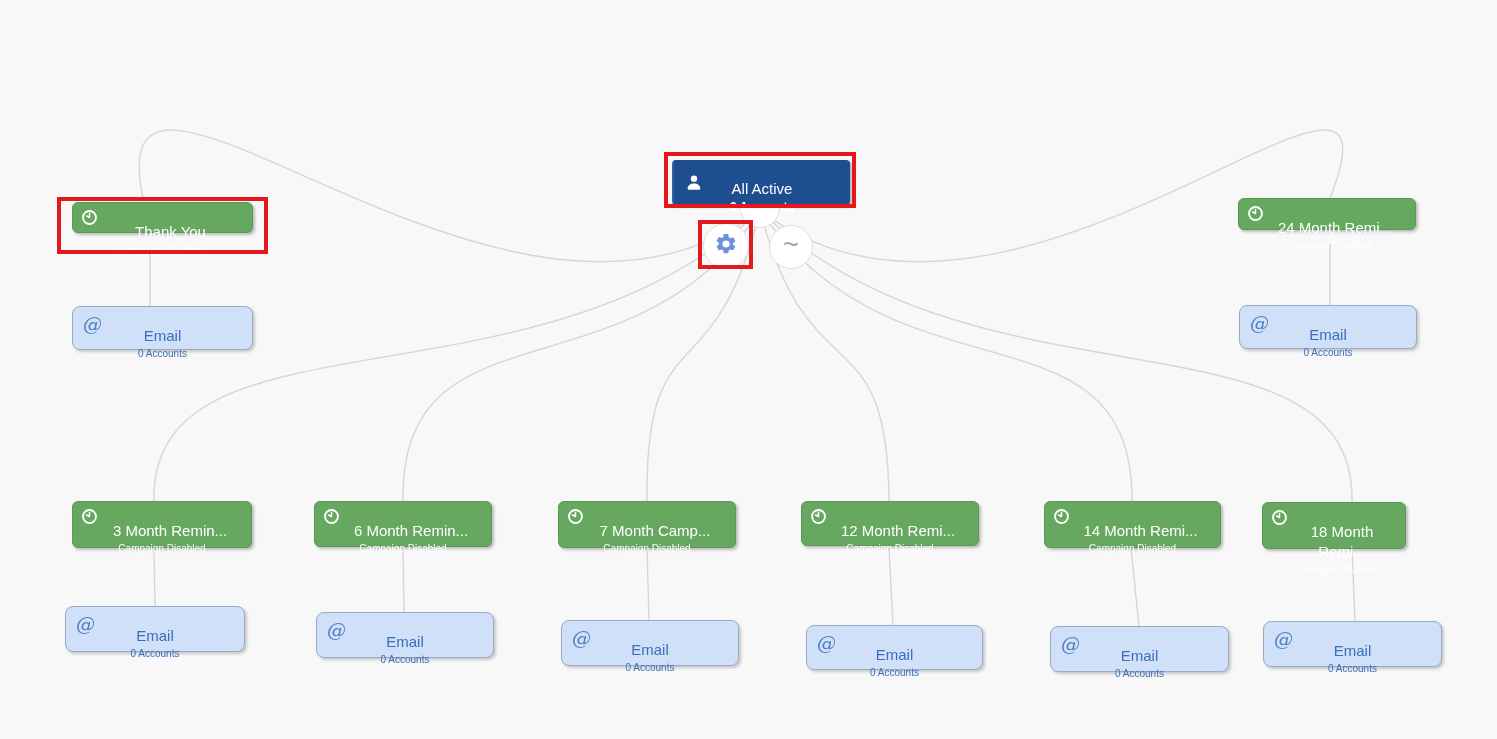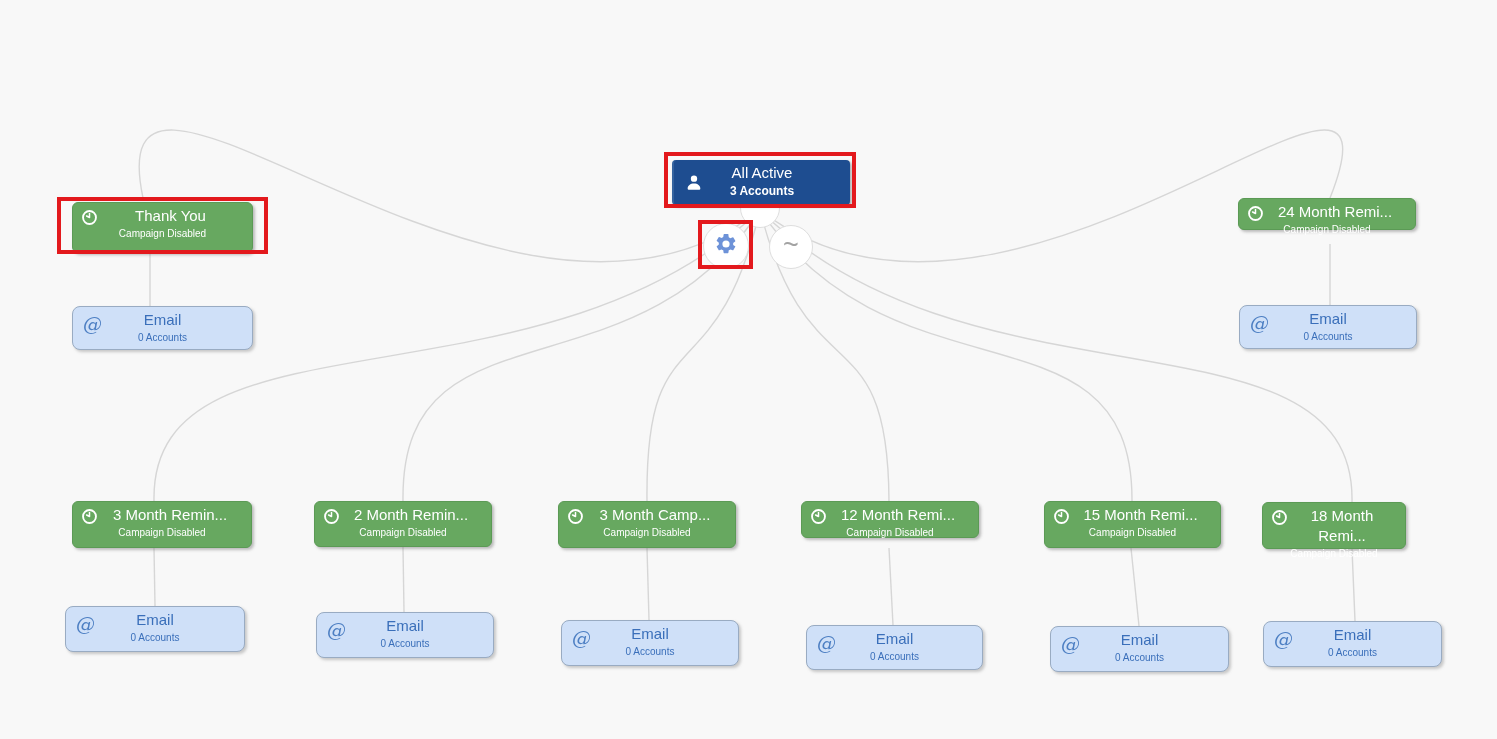--- a/index.html
+++ b/index.html
@@ -18,21 +18,21 @@
   }
   .anchor  { left:740px; top:188px; width:40px; height:40px; }
   .gearbtn { left:703px; top:223px; width:46px; height:46px; cursor:pointer; }
   .wavebtn { left:769px; top:225px; width:44px; height:44px; cursor:pointer; }
   .wavebtn span { color:#a3a3a3; font-size:27px; line-height:1; margin-top:-4px; }
 
   .node {
     position:absolute; z-index:3; box-sizing:border-box; text-align:center;
     cursor:pointer;
   }
-  .node .ntitle { font-size:15px; line-height:20px; padding-top:3px; }
+  .node .ntitle { font-size:15px; line-height:20px; padding-top:19px; }
   .node .nsub   { font-size:10px; line-height:16px; }
   .nicon { position:absolute; display:flex; }
 
   .root {
     left:672px; top:160px; width:178px; height:45px;
     background:#1e4d90; border-radius:4px; color:#ffffff;
     border-left:2px solid #35639f;
     box-shadow:2px 2px 3px rgba(90,90,90,.45);
   }
   .root .nsub { font-weight:700; font-size:12px; }
@@ -48,26 +48,26 @@
   .email {
     background:#cfe0f8; border:1px solid #99abc2; border-radius:8px;
     color:#3a6fba; box-shadow:2px 2px 3px rgba(110,110,110,.35);
   }
   .email .nicon {
     left:10px; top:6px; font-family:"DejaVu Serif", serif; font-style:italic;
     font-size:19px; color:#4d7fc3;
   }
 
   
-  .c0 { left:72px;   top:202px; width:181px; height:51px; }
+  .c0 { left:72px;   top:202px; width:181px; height:31px; }
   .c1 { left:1238px; top:198px; width:178px; height:32px; }
   .c2 { left:64px;   top:501px; width:180px; height:47px;margin-left:8px; }
   .c3 { left:314px;  top:501px; width:178px; height:46px; }
   .c4 { left:558px;  top:501px; width:178px; height:47px; }
-  .c5 { left:801px;  top:501px; width:178px; height:37px; }
+  .c5 { left:801px;  top:501px; width:178px; height:45px; }
   .c6 { left:1044px; top:501px; width:177px; height:47px; }
   .c7 { left:1262px; top:502px; width:144px; height:47px; }
   
   .e0 { left:72px;   top:306px; width:181px; height:44px; }
   .e1 { left:1239px; top:305px; width:178px; height:44px; }
   .e2 { left:65px;   top:606px; width:180px; height:46px; }
   .e3 { left:316px;  top:612px; width:178px; height:46px; }
   .e4 { left:561px;  top:620px; width:178px; height:46px; }
   .e5 { left:806px;  top:625px; width:177px; height:45px; }
   .e6 { left:1050px; top:626px; width:179px; height:46px; }
@@ -182,37 +182,37 @@
     <div class="nsub">0 Accounts</div>
   </div>
 
   <div class="node camp c3">
     <span class="nicon">
       <svg width="17" height="17" viewBox="0 0 20 20">
           <circle cx="10" cy="10" r="7.6" fill="none" stroke="#ffffff" stroke-width="2.2"></circle>
           <path d="M10 5.4 L10 10 L6.6 8.2" fill="none" stroke="#ffffff" stroke-width="1.8" stroke-linecap="round" stroke-linejoin="round"></path>
         </svg>
     </span>
-    <div class="ntitle">2 Month Remin...</div>
+    <div class="ntitle">6 Month Remin...</div>
     <div class="nsub">Campaign Disabled</div>
   </div>
   <div class="node email e3">
     <span class="nicon">@</span>
     <div class="ntitle">Email</div>
     <div class="nsub">0 Accounts</div>
   </div>
 
   <div class="node camp c4">
     <span class="nicon">
       <svg width="17" height="17" viewBox="0 0 20 20">
           <circle cx="10" cy="10" r="7.6" fill="none" stroke="#ffffff" stroke-width="2.2"></circle>
           <path d="M10 5.4 L10 10 L6.6 8.2" fill="none" stroke="#ffffff" stroke-width="1.8" stroke-linecap="round" stroke-linejoin="round"></path>
         </svg>
     </span>
-    <div class="ntitle">3 Month Camp...</div>
+    <div class="ntitle">7 Month Camp...</div>
     <div class="nsub">Campaign Disabled</div>
   </div>
   <div class="node email e4">
     <span class="nicon">@</span>
     <div class="ntitle">Email</div>
     <div class="nsub">0 Accounts</div>
   </div>
 
   <div class="node camp c5">
     <span class="nicon">
@@ -230,21 +230,21 @@
     <div class="nsub">0 Accounts</div>
   </div>
 
   <div class="node camp c6">
     <span class="nicon">
       <svg width="17" height="17" viewBox="0 0 20 20">
           <circle cx="10" cy="10" r="7.6" fill="none" stroke="#ffffff" stroke-width="2.2"></circle>
           <path d="M10 5.4 L10 10 L6.6 8.2" fill="none" stroke="#ffffff" stroke-width="1.8" stroke-linecap="round" stroke-linejoin="round"></path>
         </svg>
     </span>
-    <div class="ntitle">15 Month Remi...</div>
+    <div class="ntitle">14 Month Remi...</div>
     <div class="nsub">Campaign Disabled</div>
   </div>
   <div class="node email e6">
     <span class="nicon">@</span>
     <div class="ntitle">Email</div>
     <div class="nsub">0 Accounts</div>
   </div>
 
   <div class="node camp c7">
     <span class="nicon">

